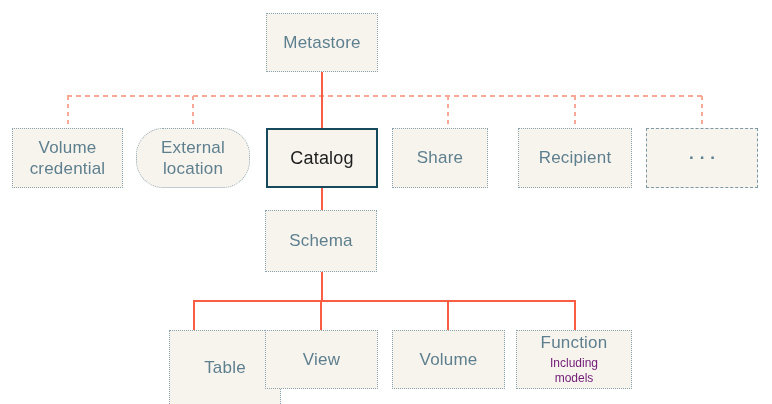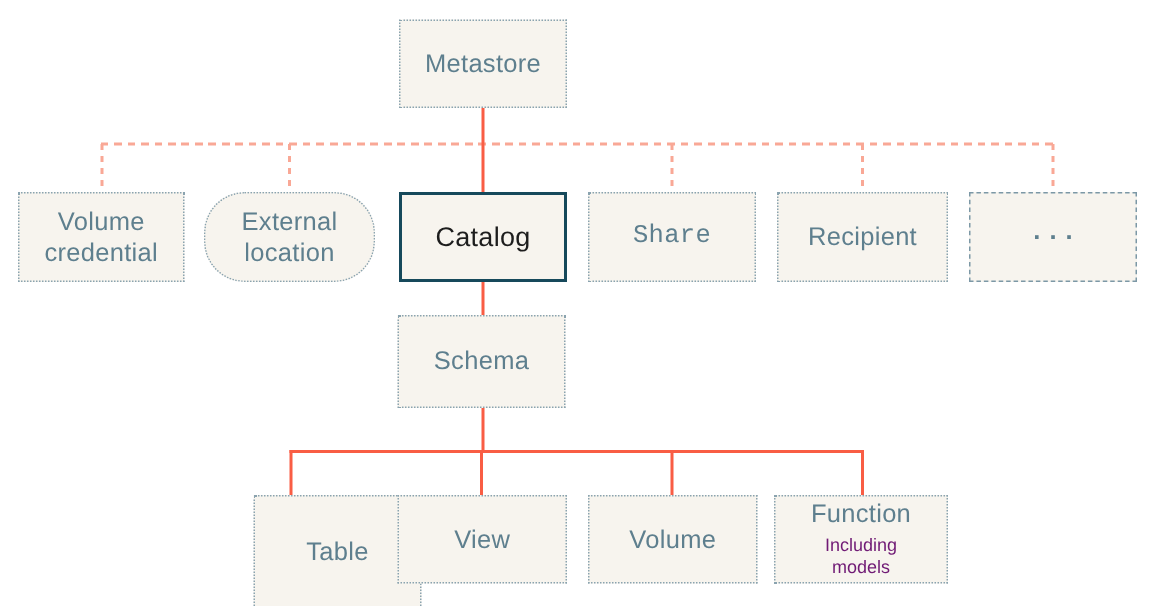--- a/index.html
+++ b/index.html
@@ -41,21 +41,21 @@
     line-height: 1.3;
     max-width: 72px;
     margin: 2px auto 0;
   }
   .n-metastore { left: 266px; top: 13px;  width: 112px; height: 59px; }
   .n-storage   { left: 12px;  top: 128px; width: 111px; height: 60px; }
   .n-external  { left: 136px; top: 128px; width: 114px; height: 60px; border-radius: 27px; }
   .n-catalog   { left: 266px; top: 128px; width: 112px; height: 60px;
                  border: 2px solid #16495B; }
   .n-catalog .label { color: #1D1D1D; font-size: 18px; }
-  .n-share     { left: 392px; top: 128px; width: 112px; height: 60px; font-family: Liberation Mono, monospace; }
+  .n-share     { left: 392px; top: 128px; width: 96px; height: 60px; }
   .n-recipient { left: 518px; top: 128px; width: 114px; height: 60px; }
   .n-ellipsis  { left: 646px; top: 128px; width: 112px; height: 60px;
                  border: 1px dashed #7C98A6; }
   .n-ellipsis .label {
     font-weight: 700;
     letter-spacing: 6px;
     transform: translateY(-4px);
     padding-left: 6px; 
   }
   .n-schema    { left: 265px; top: 210px; width: 112px; height: 62px; }

